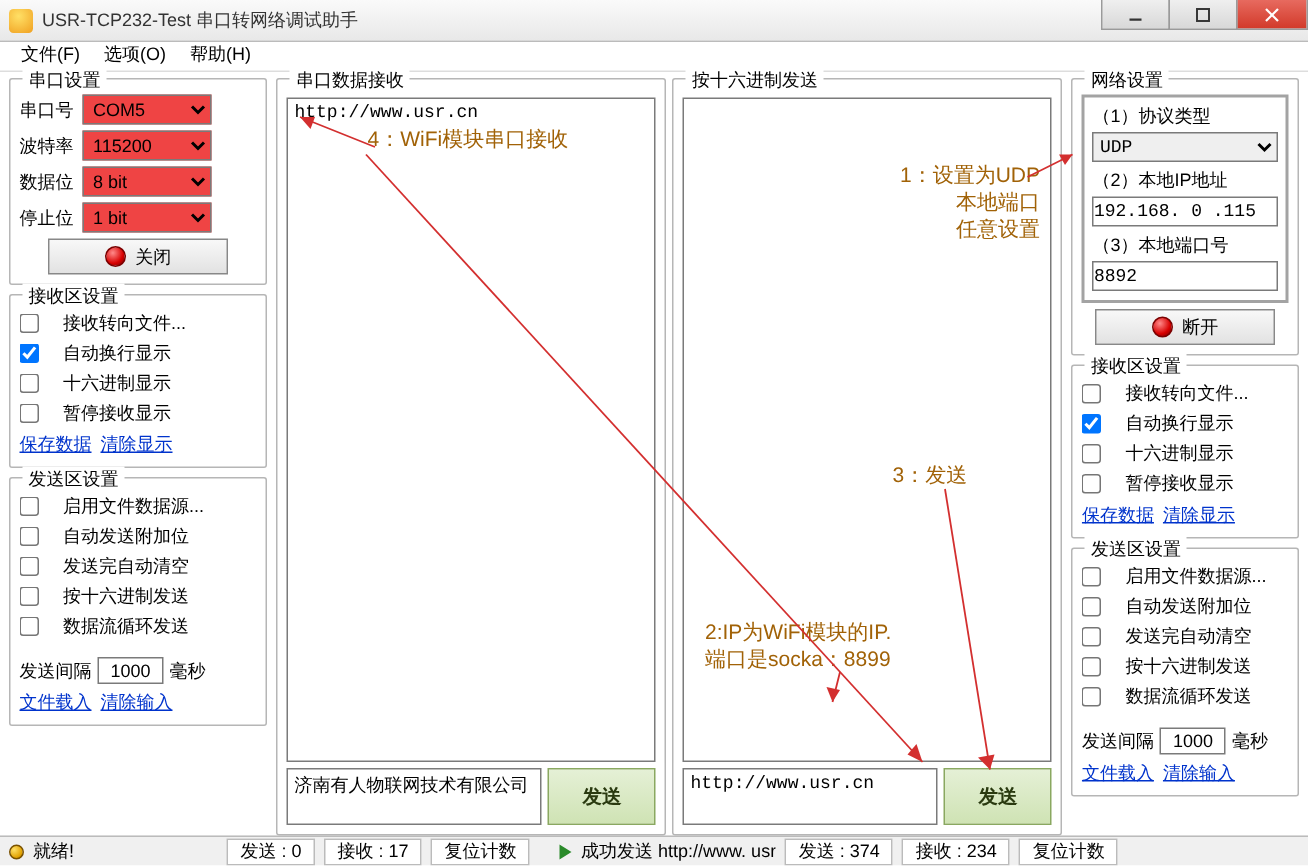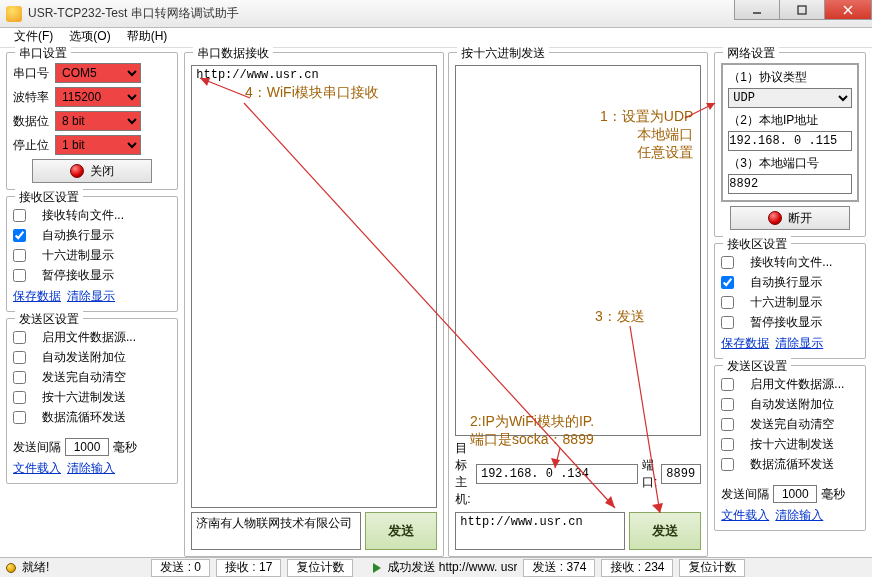--- a/index.html
+++ b/index.html
@@ -198,26 +198,20 @@
           <textarea class="ta" style="">济南有人物联网技术有限公司</textarea>
           <button class="sendbtn">发送</button>
         </div>
       </div>
     </div>
 
     <div class="pane">
       <div class="group">
         <span class="group-title">按十六进制发送</span>
         <div class="rx-area"></div>
-        <div class="target-row">
-          <span>目标主机:</span>
-          <input style="flex: 1 1 0%;" value="192.168. 0 .134">
-          <span>端口:</span>
-          <input style="width: 40px;" value="8899">
-        </div>
         <div class="send-row">
           <textarea class="ta" style="">http://www.usr.cn</textarea>
           <button class="sendbtn">发送</button>
         </div>
       </div>
     </div>
   </div>
 
   <div class="col-right">
     <div class="group">

